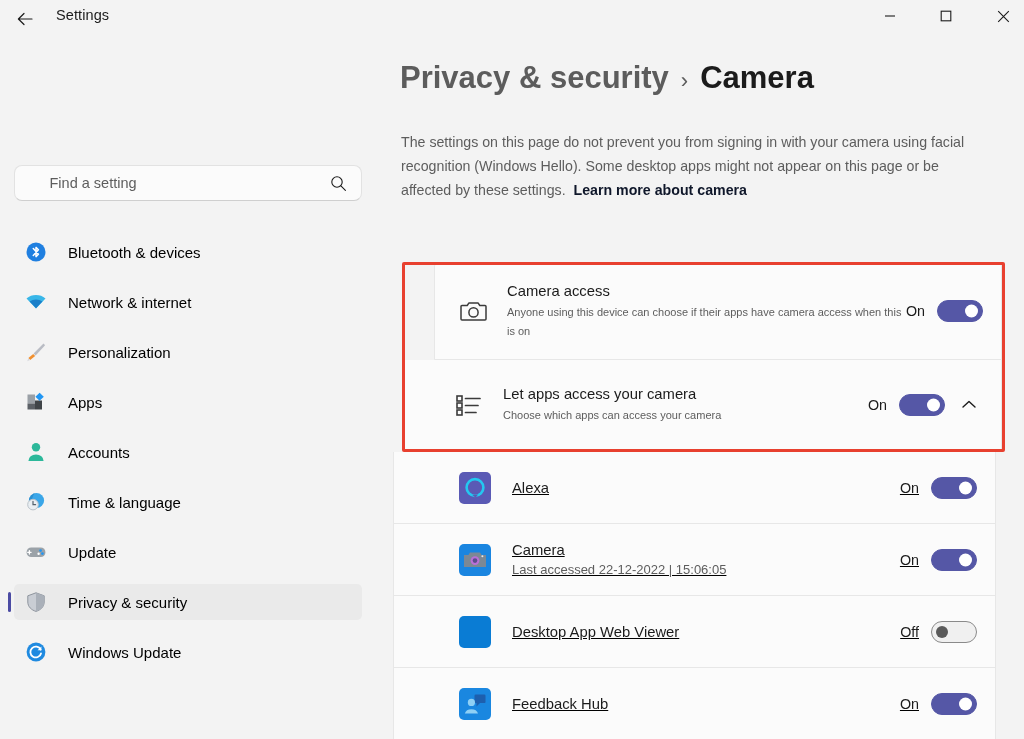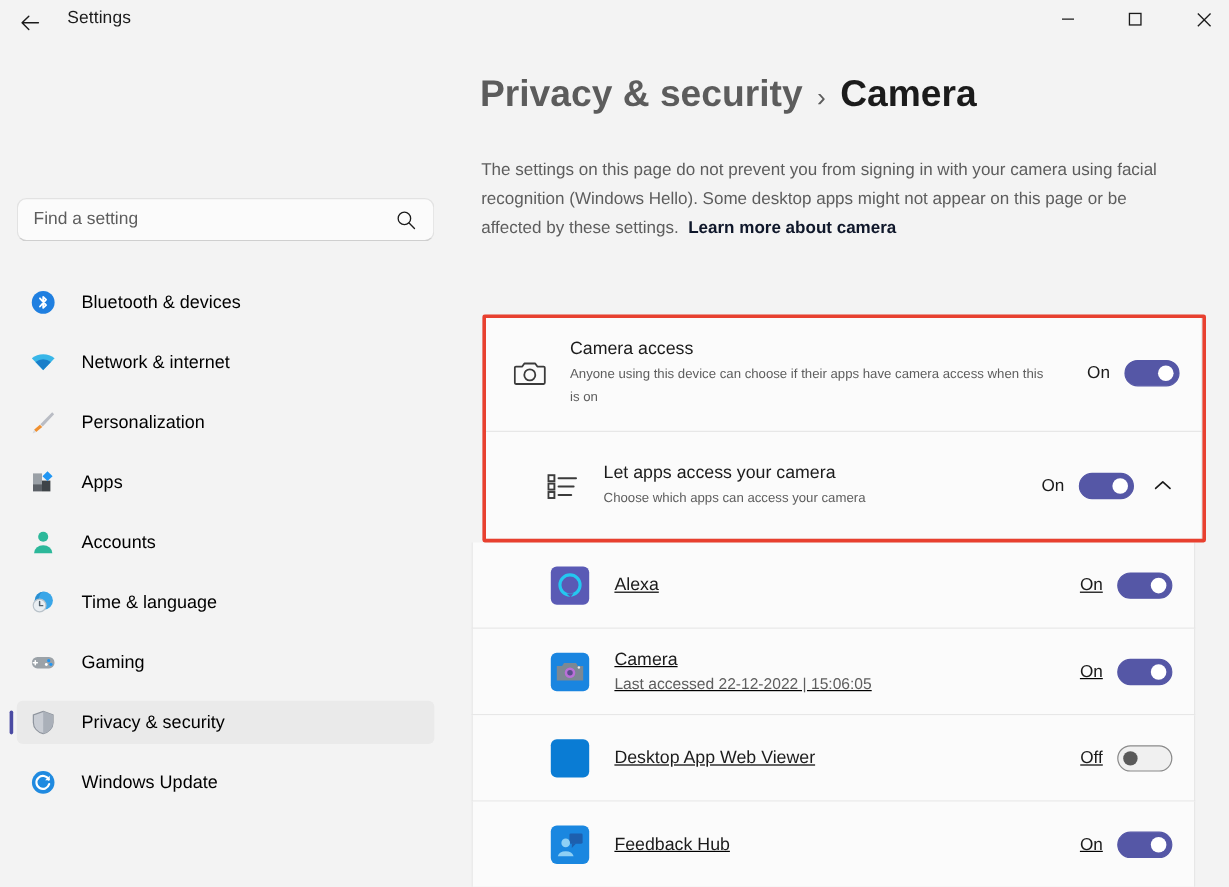--- a/index.html
+++ b/index.html
@@ -45,20 +45,21 @@
   }
   #search-box {
     position: absolute; left: 14px; top: 127px;
     width: 348px; height: 36px;
     background: #fbfbfb;
     border: 1px solid #e2e2e2;
     border-bottom: 1px solid #cfcfcf;
     border-radius: 8px;
     display: flex; align-items: center;
     cursor: text;
+    justify-content: center;
   }
   #search-input {
     border: none; outline: none; background: transparent;
     margin-left: 13px; width: 290px;
     font-family: "Liberation Sans", sans-serif;
     font-size: 14.5px; color: #1b1b1b;
   }
   #search-input::placeholder { color: #5d5d5d; }
   #search-icon { position: absolute; right: 14px; top: 9px; }
 
@@ -131,21 +132,21 @@
     pointer-events: none;
     z-index: 5;
   }
   .card {
     background: #fbfbfb;
     border: 1px solid #e7e7e7;
     display: flex; align-items: center;
     position: relative;
   }
   .card + .card { border-top: none; padding-left: 28px; }
-  #card-camera-access { height: 98px; border-radius: 4px 4px 0 0; }
+  #card-camera-access { height: 98px; border-radius: 4px 4px 0 0; margin-left: 32px; }
   #card-let-apps { height: 90px; }
 
   .card-icon {
     width: 36px; margin-left: 20px;
     display: flex; align-items: center; justify-content: center;
     flex: 0 0 auto;
   }
   .card-text { margin-left: 16px; flex: 1 1 auto; }
   .card-title { font-size: 14.8px; color: #1b1b1b; line-height: 20px; }
   .card-sub {
@@ -317,21 +318,21 @@
 
       <span class="nav-icon">
         <svg width="22" height="22" viewBox="0 0 22 22">
           <rect x="1.6" y="6.4" width="18.8" height="9.6" rx="4.6" fill="#9ba2a8"></rect>
           <path d="M4.4 9.6 V13 M2.7 11.3 H6.1" stroke="#fff" stroke-width="1.3" stroke-linecap="round"></path>
           <circle cx="15.6" cy="9.6" r="1.35" fill="#2196f3"></circle>
           <circle cx="17.4" cy="12.6" r="1.35" fill="#2196f3"></circle>
           <circle cx="13.6" cy="12.8" r="1.2" fill="#fff"></circle>
         </svg>
       </span>
-      <span class="nav-label">Gaming</span>
+      <span class="nav-label">Update</span>
     </div>
 
 
     <div class="nav-item selected">
       <span class="nav-accent"></span>
       <span class="nav-icon">
         <svg width="22" height="22" viewBox="0 0 22 22">
           <path d="M11 1.8 L19.2 4.8 V11 C19.2 15.6 15.6 19.1 11 20.4 C6.4 19.1 2.8 15.6 2.8 11 V4.8 Z" fill="#c9cdd4" stroke="#8e949d" stroke-width="1"></path>
           <path d="M11 1.8 L19.2 4.8 V11 C19.2 15.6 15.6 19.1 11 20.4 Z" fill="#aab0b9"></path>
         </svg>

